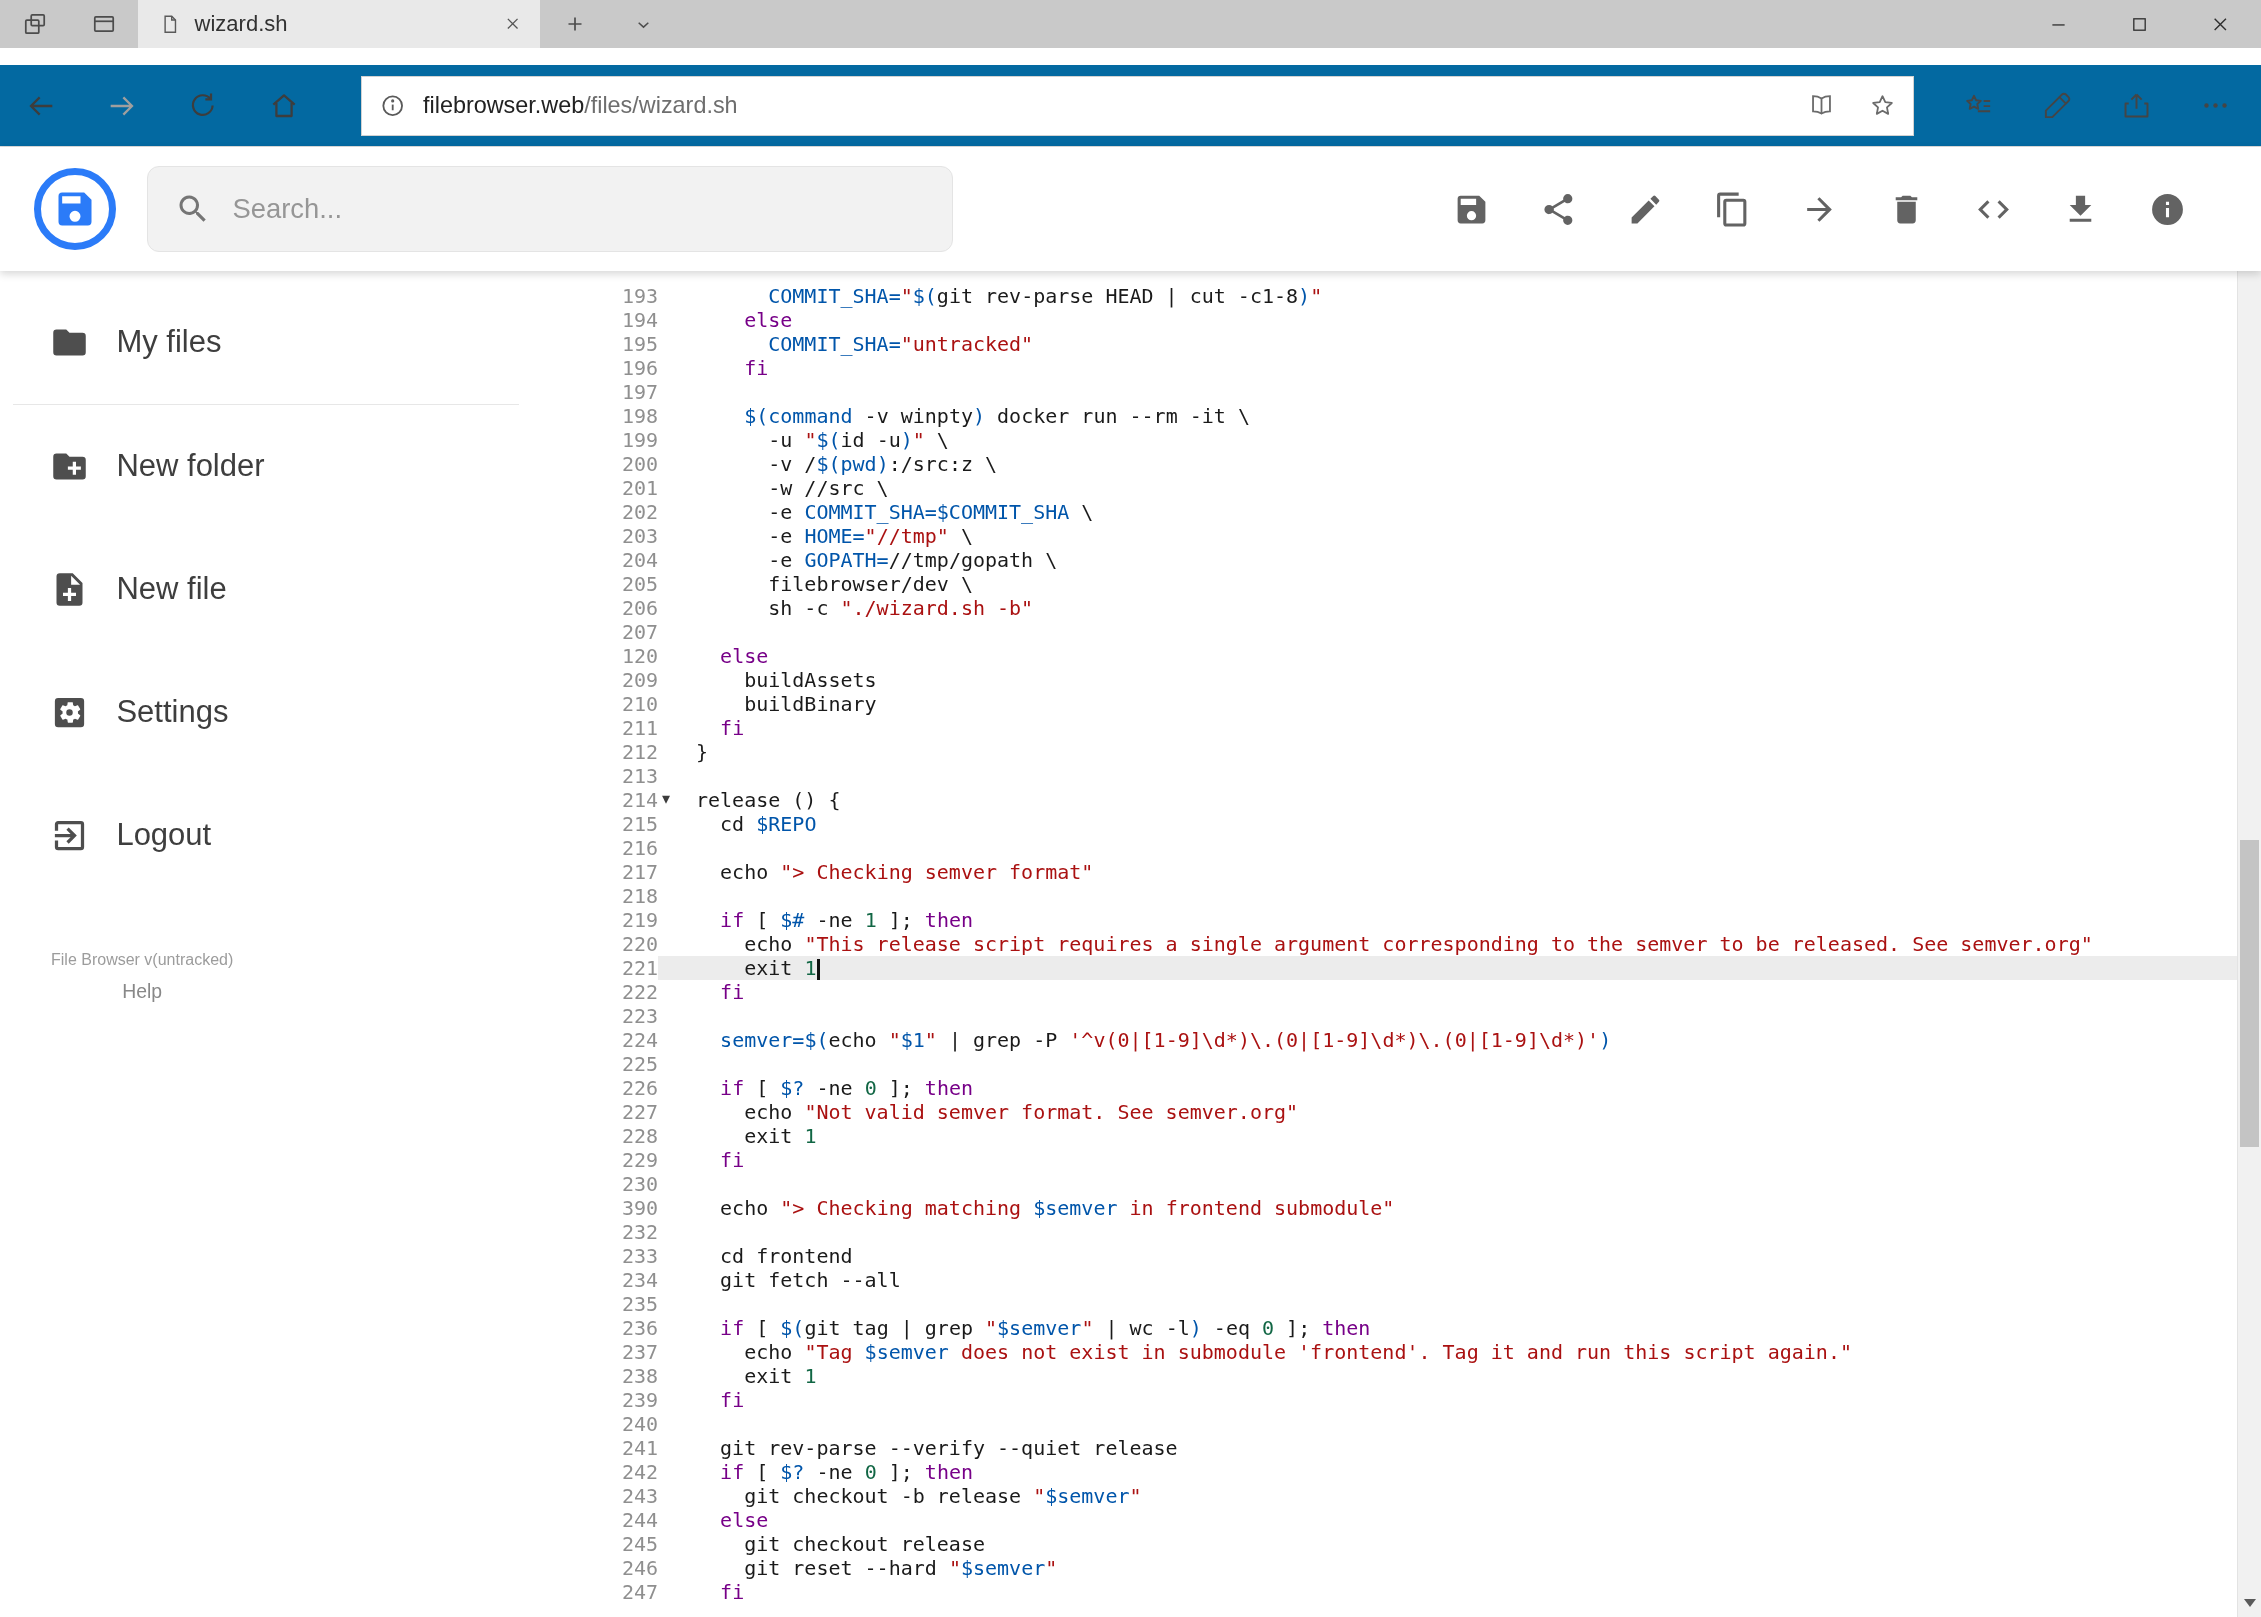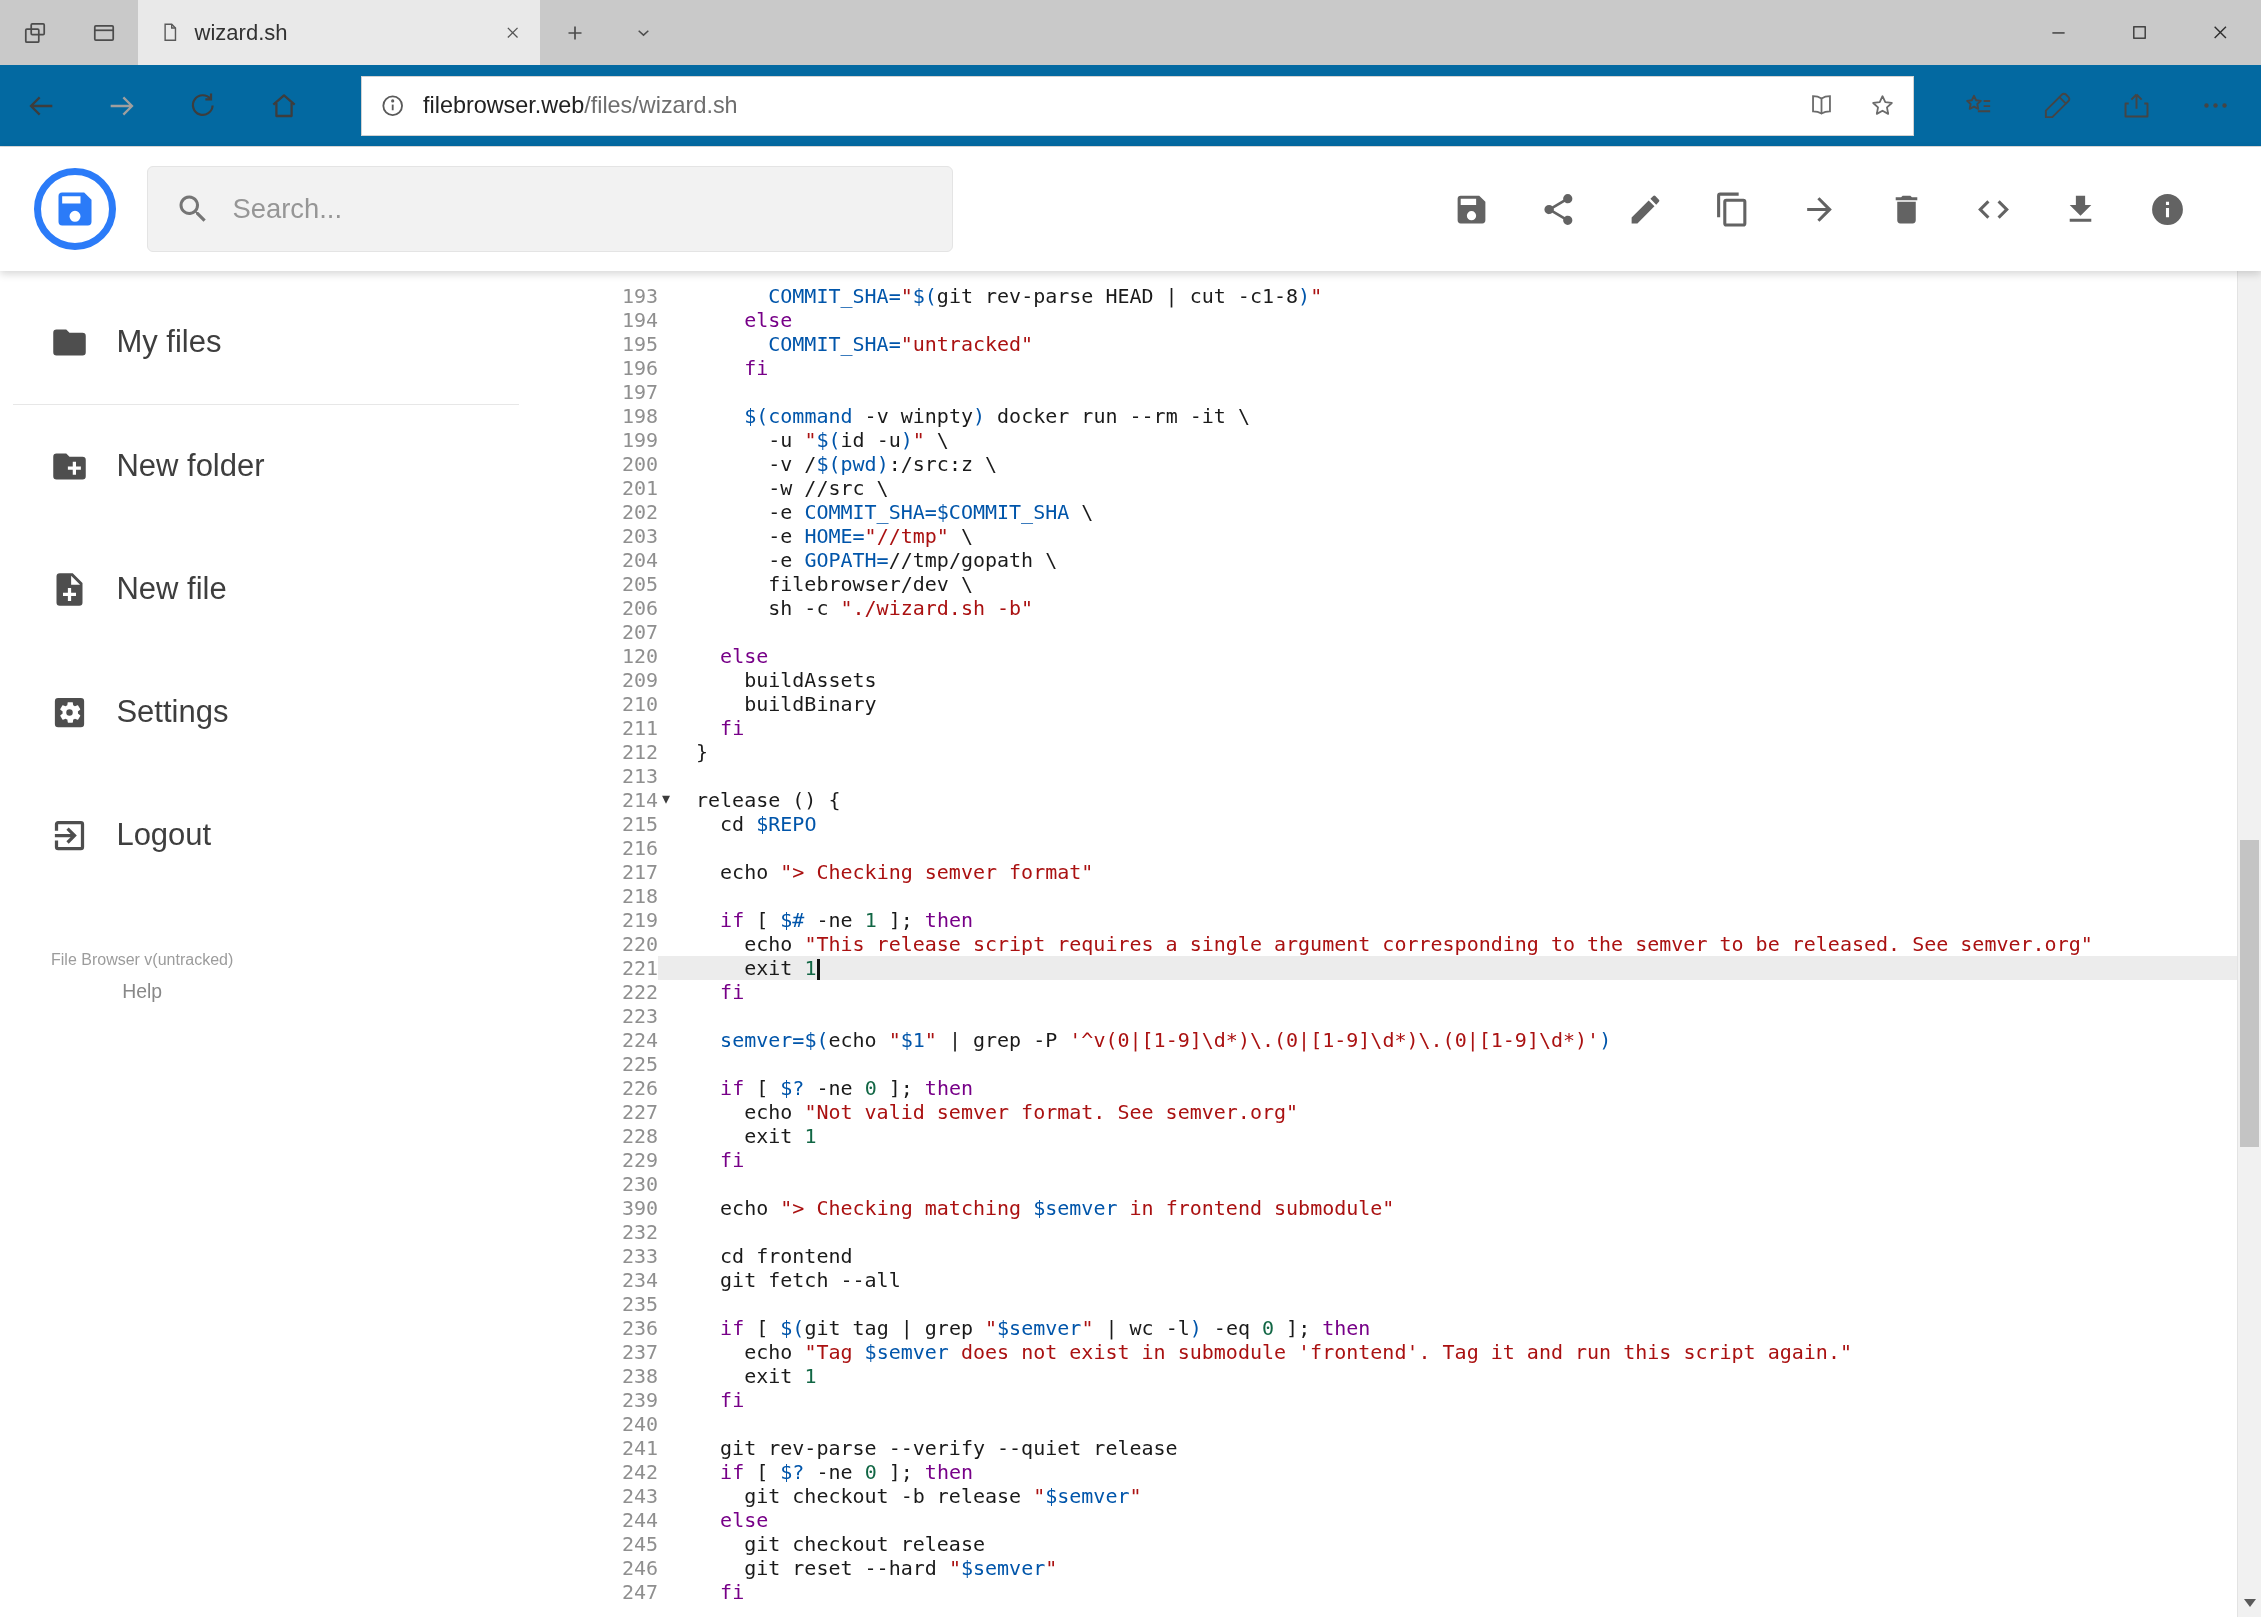--- a/index.html
+++ b/index.html
@@ -1,21 +1,21 @@
 <!DOCTYPE html>
 <html style="font-size:13px"><head>
 <meta charset="utf-8">
 <style>
   * { margin:0; padding:0; box-sizing:border-box; }
   html,body { background:#ffffff; }
   .screen { position:relative; width:2261px; height:1617px; background:#fff; overflow:hidden;
             font-family:"Liberation Sans", sans-serif; }
 
   
-  .tabbar { position:absolute; left:0; top:0; width:100%; height:65px; background:#c9c9c9;
+  .tabbar { position:absolute; left:0; top:0; width:100%; height:48px; background:#c9c9c9;
             display:flex; align-items:stretch; }
   .tb-btn { width:69px; display:flex; align-items:center; justify-content:center; color:#4c4c4c; }
   .tab { width:402px; background:#e9e9e9; display:flex; align-items:center; padding:0 11.3px 0 21px; }
   .tab-pageicon { color:#5a5a5a; display:flex; }
   .tab-title { font-size:22px; color:#323232; margin-left:13px; }
   .tab-close { margin-left:auto; color:#555; display:flex; padding:6.5px; }
   .win-controls { margin-left:auto; display:flex; }
   .win-btn { width:81px; display:flex; align-items:center; justify-content:center; color:#2e2e2e; }
 
   
@@ -32,21 +32,21 @@
   .ab-btn { width:61px; display:flex; align-items:center; justify-content:center; color:#6b6b6b; }
   .nav-right { margin-left:auto; display:flex; height:100%; margin-right:6.5px; }
   .nr-btn { width:79px; display:flex; align-items:center; justify-content:center; color:#454545; }
 
   
   .app-header { position:absolute; top:147px; left:0; width:100%; height:124px; background:#fff;
                 box-shadow:0 3.2px 8px rgba(0,0,0,0.16); z-index:5; }
   .logo { position:absolute; left:34px; top:21px; width:82px; height:82px; border-radius:50%;
           border:7.3px solid #2b7bf8; background:#fff; display:flex; align-items:center; justify-content:center; }
   .search { position:absolute; left:147px; top:19.4px; width:806px; height:86px; background:#f2f2f2;
-            border:1.6px solid #e4e4e4; border-radius:6px; display:flex; align-items:center; }
+            border:1.6px solid #e4e4e4; border-radius:12px; display:flex; align-items:center; }
   .search .mag { margin:0 21px 0 27.4px; color:#757575; display:flex; }
   .search-input { border:none; outline:none; background:transparent; font-size:27.4px; color:#333;
                   width:646px; font-family:inherit; }
   .search-input::placeholder { color:#969696; }
   .toolbar { position:absolute; right:50px; top:0; height:124px; display:flex; }
   .tool-btn { width:87px; display:flex; align-items:center; justify-content:center; color:#636363; cursor:pointer; }
 
   
   .sidebar { position:absolute; left:0; top:271px; width:597px; bottom:12px; background:#fff; }
   .side-list { padding-top:9.7px; }

